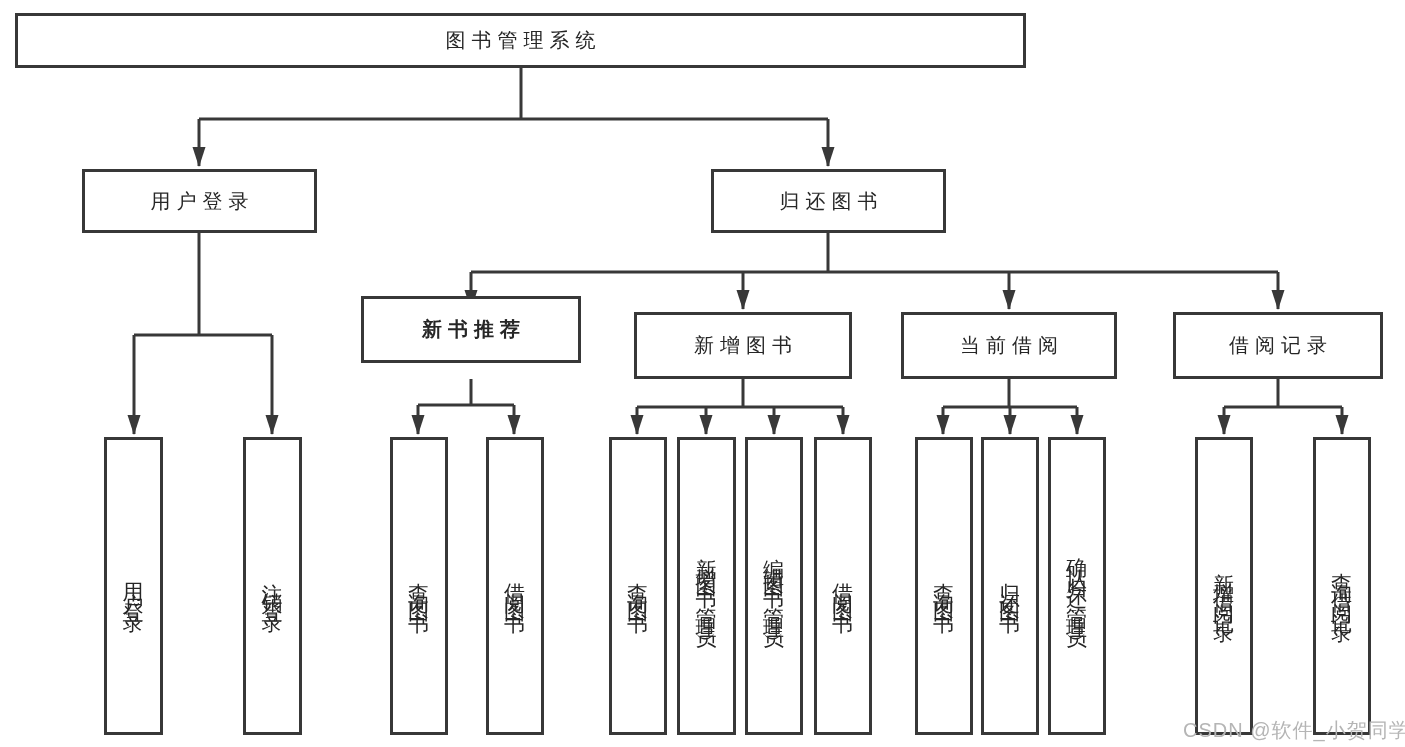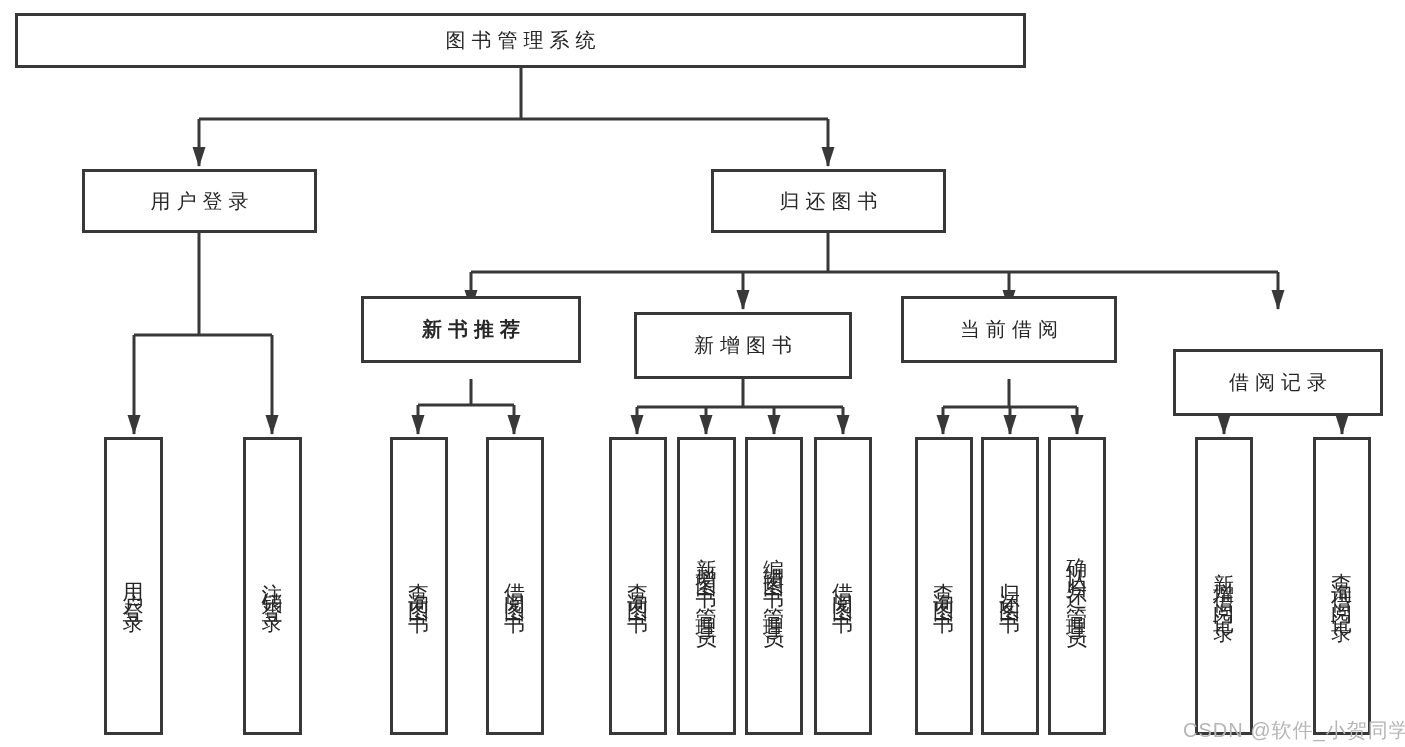--- a/index.html
+++ b/index.html
@@ -93,22 +93,22 @@
     </g>
   </svg>
 
   <div class="node hbox" style="left:15px; top:13px; width:1011px; height:55px;text-align:right;">图书管理系统</div>
 
   <div class="node hbox" style="left:82px; top:169px; width:235px; height:64px;">用户登录</div>
   <div class="node hbox" style="left:711px; top:169px; width:235px; height:64px;">归还图书</div>
 
   <div class="node hbox" style="left:361px; top:296px; width:220px; height:67px;font-weight:bold;">新书推荐</div>
   <div class="node hbox" style="left:634px; top:312px; width:218px; height:67px;">新增图书</div>
-  <div class="node hbox" style="left:901px; top:296px; width:216px; height:67px;">当前借阅</div>
-  <div class="node hbox" style="left:1173px; top:312px; width:210px; height:67px;margin-top:37px;">借阅记录</div>
+  <div class="node hbox" style="left:901px; top:312px; width:216px; height:67px;">当前借阅</div>
+  <div class="node hbox" style="left:1173px; top:312px; width:210px; height:67px;">借阅记录</div>
 
   <div class="node vbox" style="left:104px; top:437px; width:59px; height:298px;">用户登录</div>
   <div class="node vbox" style="left:243px; top:437px; width:59px; height:298px;">注销登录</div>
 
   <div class="node vbox" style="left:390px; top:437px; width:58px; height:298px;">查询图书</div>
   <div class="node vbox" style="left:486px; top:437px; width:58px; height:298px;">借阅图书</div>
 
   <div class="node vbox" style="left:609px; top:437px; width:58px; height:298px;">查询图书</div>
   <div class="node vbox" style="left:677px; top:437px; width:59px; height:298px;">新增图书（管理员）</div>
   <div class="node vbox" style="left:745px; top:437px; width:58px; height:298px;">编辑图书（管理员）</div>

